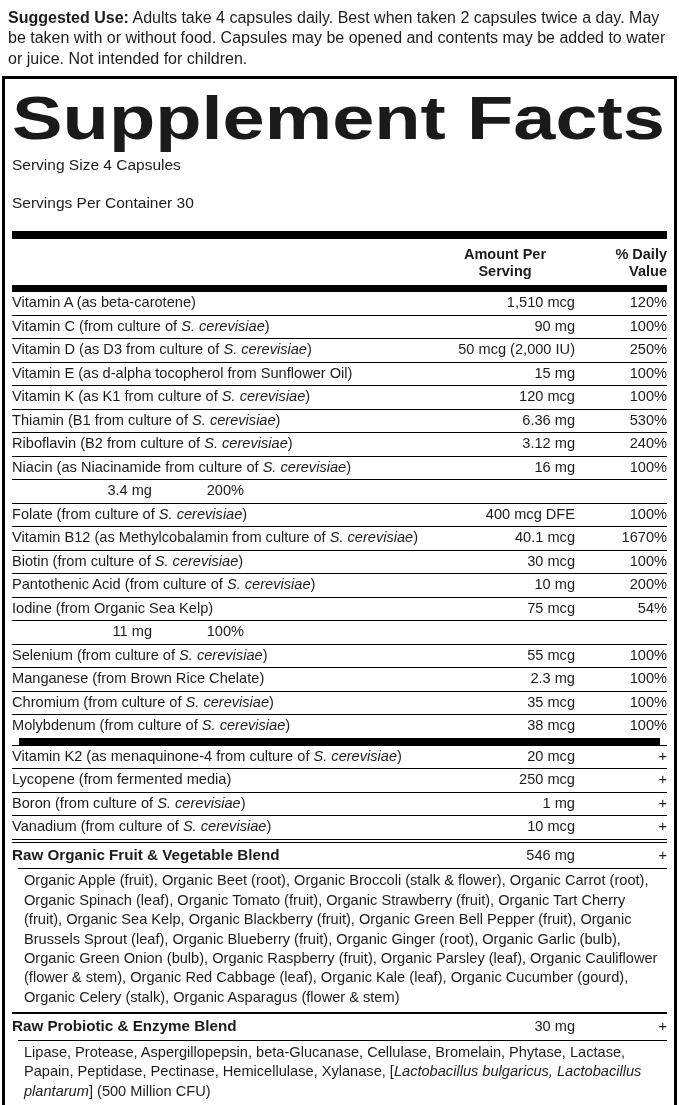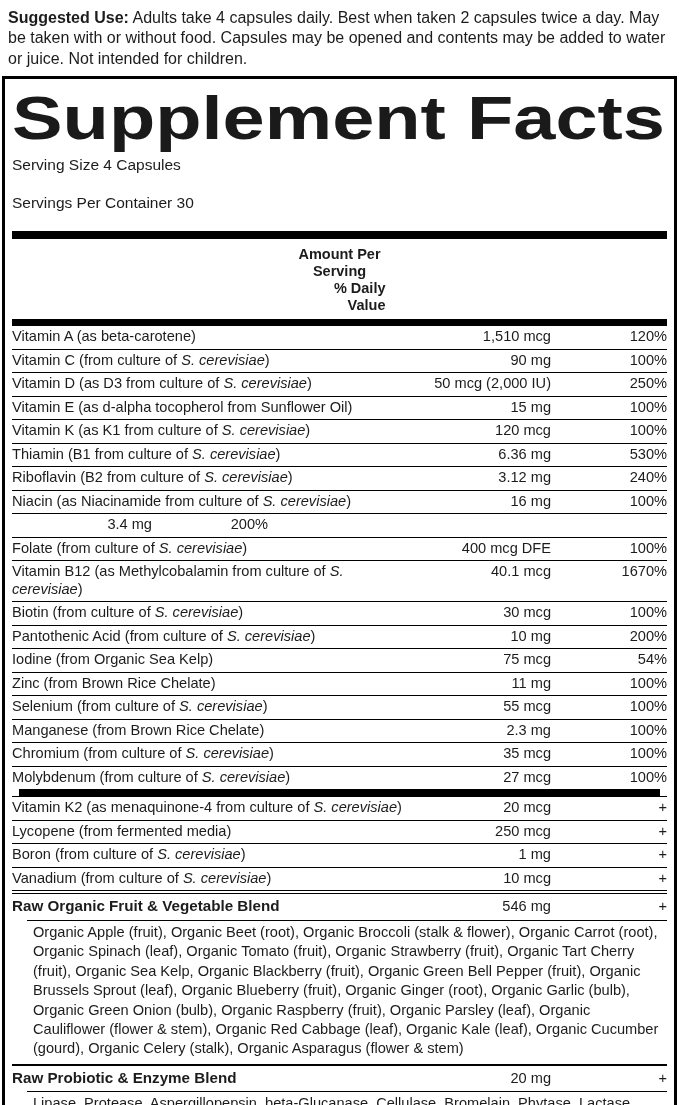--- a/index.html
+++ b/index.html
@@ -7,36 +7,36 @@
   .page{width:679px;min-height:1105px;background:#fff;box-sizing:border-box;}
   .sug{padding:8px 9px 7px 8px;font-size:16px;line-height:1.28;}
   .sug b{font-weight:700;}
   .panel{border:3px solid #000;margin:0 2px;background:#fff;}
   .title-svg{display:block;margin:6px 5px 1px 5px;}
   .srv{margin:18px 7px;font-size:15.5px;line-height:20px;}
   .srv:first-of-type{margin-top:2px;}
   .bar{height:7px;background:#000;margin:0 7px;}
   .bar8{height:8px;margin-top:5px;}
   .bar6{height:6px;}
-  .hdr{display:flex;align-items:center;margin:0 7px;padding:7px 0 5px 0;
-    font-weight:700;font-size:14.5px;line-height:17px;flex-direction:column;}
+  .hdr{display:flex;align-items:flex-start;margin:0 7px;padding:7px 0 5px 0;
+    font-weight:700;font-size:14.5px;line-height:17px;}
   .hn{flex:1;}
   .ha{width:140px;text-align:center;white-space:pre-line;}
   .hd{width:92px;text-align:right;white-space:pre-line;}
   .rows{margin:0 7px;}
   .row{display:flex;align-items:baseline;padding:2px 0 3px 0;
     font-size:14.6px;line-height:17.5px;border-top:1px solid #000;}
   .row .nm{flex:1;padding-right:4px;}
   .row .amt{width:140px;text-align:right;}
-  .row .dv{width:92px;text-align:right;margin-left:24px;}
+  .row .dv{width:92px;text-align:right;}
   .row.blend{border-top-width:2px;padding:3px 0 4px 0;}
   .row.blend .nm{font-weight:700;font-size:15.2px;}
   .row.nt{border-top:none;}
   .dbl{height:2px;border-top:1px solid #000;border-bottom:1px solid #000;}
-  .sub{margin-left:15px;border-top:1px solid #000;padding:2px 8px 5px 6px;
+  .sub{margin-left:6px;border-top:1px solid #000;padding:2px 8px 5px 6px;
     font-size:14.6px;line-height:1.33;}
   i{font-style:italic;}
 </style>
 </head>
 <body>
 
 <div class="page">
 
   <div class="sug"><b>Suggested Use:</b><span> Adults take 4 capsules daily. Best when taken 2 capsules twice a day. May be taken with or without food. Capsules may be opened and contents may be added to water or juice. Not intended for children.</span></div>
 
@@ -125,42 +125,41 @@
           <span class="nm">Pantothenic Acid (from culture of <i>S. cerevisiae</i>)</span>
           <span class="amt">10 mg</span>
           <span class="dv">200%</span>
         </div>
         <div class="row nutrient">
           <span class="nm">Iodine (from Organic Sea Kelp)</span>
           <span class="amt">75 mcg</span>
           <span class="dv">54%</span>
         </div>
         <div class="row nutrient">
-          <span class="nm">Zinc (from Brown Rice Chelate)</span>
           <span class="amt">11 mg</span>
           <span class="dv">100%</span>
         </div>
         <div class="row nutrient">
           <span class="nm">Selenium (from culture of <i>S. cerevisiae</i>)</span>
           <span class="amt">55 mcg</span>
           <span class="dv">100%</span>
         </div>
         <div class="row nutrient">
           <span class="nm">Manganese (from Brown Rice Chelate)</span>
           <span class="amt">2.3 mg</span>
           <span class="dv">100%</span>
         </div>
         <div class="row nutrient">
           <span class="nm">Chromium (from culture of <i>S. cerevisiae</i>)</span>
           <span class="amt">35 mcg</span>
           <span class="dv">100%</span>
         </div>
         <div class="row nutrient">
           <span class="nm">Molybdenum (from culture of <i>S. cerevisiae</i>)</span>
-          <span class="amt">27 mcg</span>
+          <span class="amt">38 mcg</span>
           <span class="dv">100%</span>
         </div>
         <div class="bar"></div>
         <div class="row nutrient">
           <span class="nm">Vitamin K2 (as menaquinone-4 from culture of <i>S. cerevisiae</i>)</span>
           <span class="amt">20 mcg</span>
           <span class="dv">+</span>
         </div>
         <div class="row nutrient">
           <span class="nm">Lycopene (from fermented media)</span>
@@ -179,21 +178,21 @@
         </div>
         <div class="dbl"></div>
         <div class="row blend nt">
           <span class="nm">Raw Organic Fruit &amp; Vegetable Blend</span>
           <span class="amt">546 mg</span>
           <span class="dv">+</span>
         </div>
         <div class="sub">Organic Apple (fruit), Organic Beet (root), Organic Broccoli (stalk &amp; flower), Organic Carrot (root), Organic Spinach (leaf), Organic Tomato (fruit), Organic Strawberry (fruit), Organic Tart Cherry (fruit), Organic Sea Kelp, Organic Blackberry (fruit), Organic Green Bell Pepper (fruit), Organic Brussels Sprout (leaf), Organic Blueberry (fruit), Organic Ginger (root), Organic Garlic (bulb), Organic Green Onion (bulb), Organic Raspberry (fruit), Organic Parsley (leaf), Organic Cauliflower (flower &amp; stem), Organic Red Cabbage (leaf), Organic Kale (leaf), Organic Cucumber (gourd), Organic Celery (stalk), Organic Asparagus (flower &amp; stem)</div>
         <div class="row blend">
           <span class="nm">Raw Probiotic &amp; Enzyme Blend</span>
-          <span class="amt">20 mg</span>
+          <span class="amt">30 mg</span>
           <span class="dv">+</span>
         </div>
         <div class="sub">Lipase, Protease, Aspergillopepsin, beta-Glucanase, Cellulase, Bromelain, Phytase, Lactase, Papain, Peptidase, Pectinase, Hemicellulase, Xylanase, [<i>Lactobacillus bulgaricus, Lactobacillus plantarum</i>] (500 Million CFU)</div>
         <div class="row blend">
           <span class="nm">Raw Antioxidant &amp; Immune Support Complex</span>
           <span class="amt">10 mg</span>
           <span class="dv">+</span>
         </div>
         <div class="sub">Glutathione from culture of ,<br>CoQ10 from fermented media</div>
       </div>

